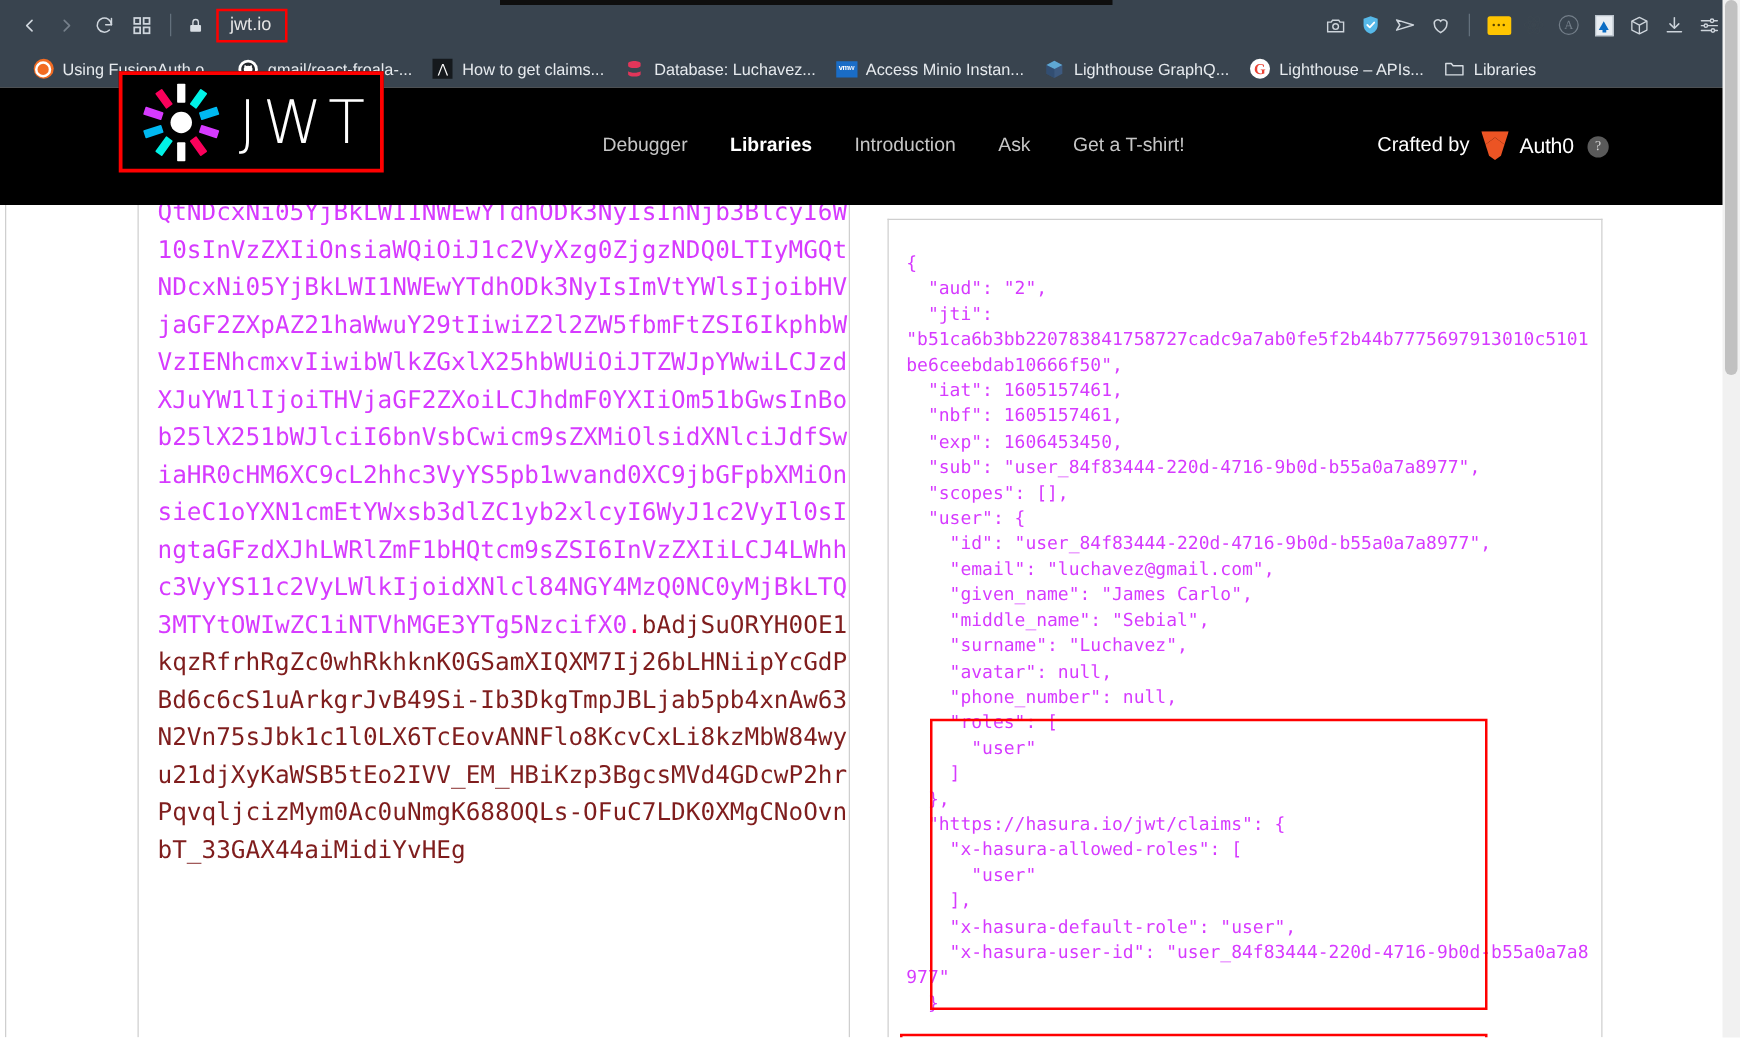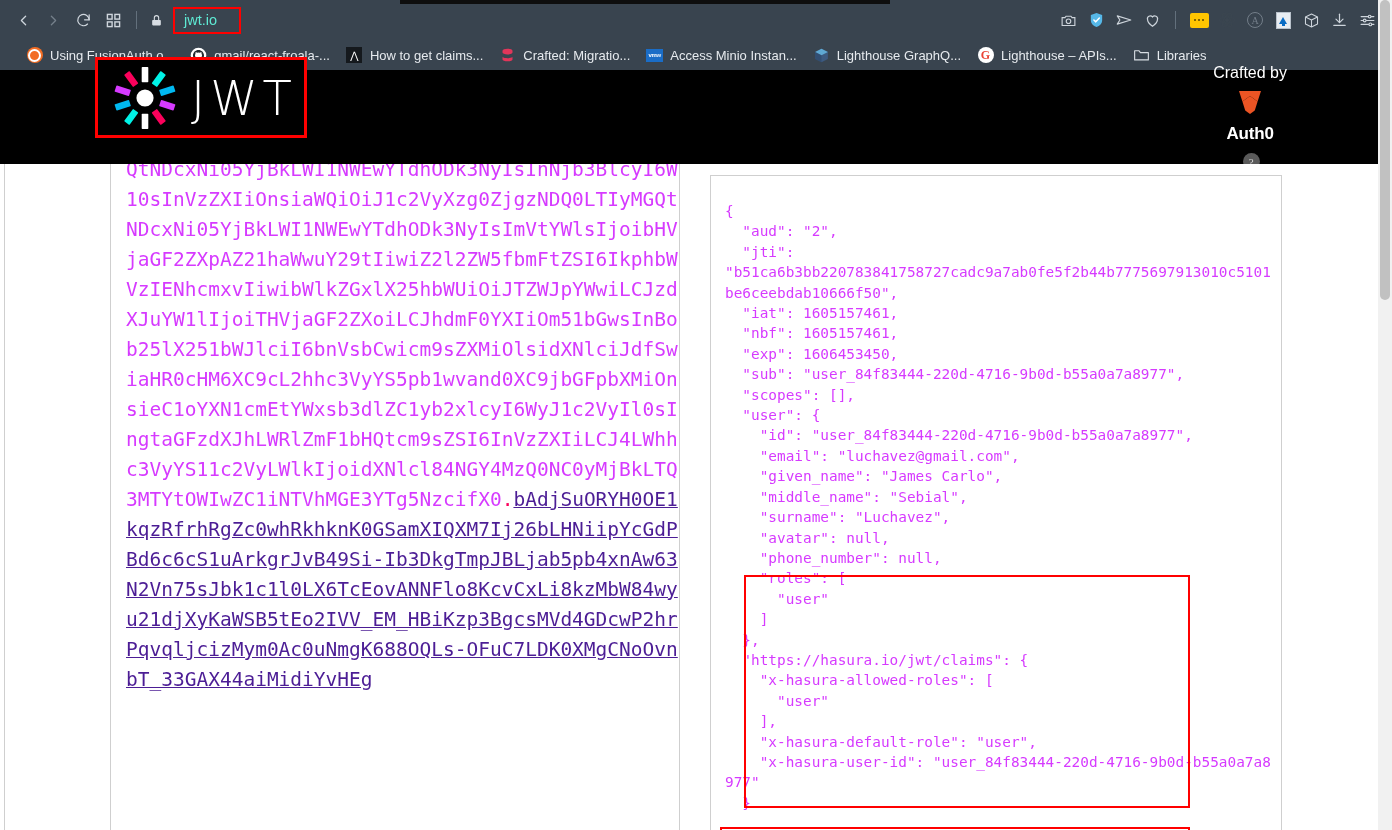--- a/index.html
+++ b/index.html
@@ -41,23 +41,23 @@
   .nav-btn.disabled { color: #76808b; }
   .nav-btn svg { display: block; }
   .chrome-sep {
     width: 1px; height: 18px;
     background: #63707c;
     margin: 0 8px;
   }
   .lock-icon { color: #d7dde3; display: flex; align-items: center; width: 22px; justify-content: center; }
   .url-box {
     border: 2px solid #ff0000;
-    padding: 2px 22px 3px 9px;
+    padding: 2px 11px 3px 9px;
     margin-left: 6px;
-    color: #5eead4;
+    color: #e5e5e5;
     font-size: 14.5px;
     line-height: 18px;
     cursor: text;
   }
   .toolbar-right {
     margin-left: auto;
     display: flex;
     align-items: center;
     gap: 2px;
     padding-right: 4px;
@@ -189,23 +189,22 @@
     cursor: pointer;
   }
   .site-nav a.active { color: #ffffff; font-weight: bold; }
   .crafted {
     position: absolute;
     right: 105px; top: 50%;
     transform: translateY(-50%);
     display: flex; align-items: center; gap: 9px;
     color: #ffffff;
     font-size: 16px;
-    flex-direction: column;
-  }
-  .crafted-name { font-weight: bold; font-size: 17px; letter-spacing: -0.2px; }
+  }
+  .crafted-name { font-weight: normal; font-size: 17px; letter-spacing: -0.2px; }
   .auth0-mark { width: 22px; height: 24px; }
   .help-circle {
     width: 17px; height: 17px; border-radius: 50%;
     background: #5a5a5a; color: #d8d8d8;
     font-size: 11px;
     display:flex; align-items:center; justify-content:center;
     margin-left: 2px;
     cursor: pointer;
     font-family: "Liberation Serif", serif;
   }
@@ -239,21 +238,21 @@
   }
   .token-text {
     font-family: "DejaVu Sans Mono", monospace;
     font-size: 19.5px;
     line-height: 30px;
     color: #d63aff;
     white-space: pre-wrap;
     word-break: break-all;
     margin-top: -9px;
   }
-  .token-sig { color: #4c1d95; text-decoration: underline; }
+  .token-sig { color: #7f1d1d; }
   .token-dot { color: #fb015b; }
 
   .decoded-pane {
     position: absolute;
     left: 710px; top: 11px;
     width: 572px;
     height: 655px;
     border: 1px solid #cfcfcf;
     border-bottom: none;
     background: #ffffff;
@@ -433,21 +432,21 @@
           <span class="ico-sq-dark">⋀</span>
         </span>
       <span>How to get claims...</span>
     </div>
     <div class="bookmark">
       <span class="bm-icon">
         <svg width="15" height="16" viewBox="0 0 24 24" fill="#e1365a">
             <path d="M12 2C7.6 2 4 3.3 4 5v3c0 1.7 3.6 3 8 3s8-1.3 8-3V5c0-1.7-3.6-3-8-3zm0 20c4.4 0 8-1.3 8-3v-3.8c-1.7 1.3-4.8 1.9-8 1.9s-6.3-.6-8-1.9V19c0 1.7 3.6 3 8 3z"></path>
           </svg>
       </span>
-      <span>Crafted: Migratio...</span>
+      <span>Database: Luchavez...</span>
     </div>
     <div class="bookmark">
       <span class="bm-icon">
           <span class="ico-vmw">vm<span style="opacity:.85">w</span></span>
         </span>
       <span>Access Minio Instan...</span>
     </div>
     <div class="bookmark">
       <span class="bm-icon">
         <svg width="17" height="17" viewBox="0 0 24 24">
@@ -501,20 +500,27 @@
               <rect x="-5" y="-47" width="10" height="23" rx="1" transform="rotate(144)"></rect>
               <rect x="-5" y="24" width="10" height="23" rx="1" transform="rotate(144)"></rect>
             </g>
           <circle r="13" fill="#ffffff"></circle>
         </g>
       </svg>
     </span>
     <span class="logo-word">JWT</span>
   </div>
 
+  <nav class="site-nav">
+    <a>Debugger</a>
+    <a class="active">Libraries</a>
+    <a>Introduction</a>
+    <a>Ask</a>
+    <a>Get a T-shirt!</a>
+  </nav>
 
   <div class="crafted">
     <span>Crafted by</span>
     <span class="auth0-mark">
       <svg viewBox="0 0 24 26" width="22" height="24">
           <path fill="#eb5424" d="M12 0 24 0 20.3 11.4 12 5.4 3.7 11.4 0 0z"></path>
           <path fill="#eb5424" d="M20.3 11.4 24 0v0l-3.7 11.4 7.1-5.2zM3.7 11.4 0 0l3.7 11.4-7.1-5.2z" opacity="0"></path>
           <path fill="#eb5424" d="M12 5.4 20.3 11.4 17.2 21.3 12 25.1 6.8 21.3 3.7 11.4z"></path>
           <path fill="#ffffff" d="M12 9.2 13.4 13.3 17.6 13.3 14.2 15.8 15.5 20 12 17.4 8.5 20 9.8 15.8 6.4 13.3 10.6 13.3z" opacity="0"></path>
         </svg>

